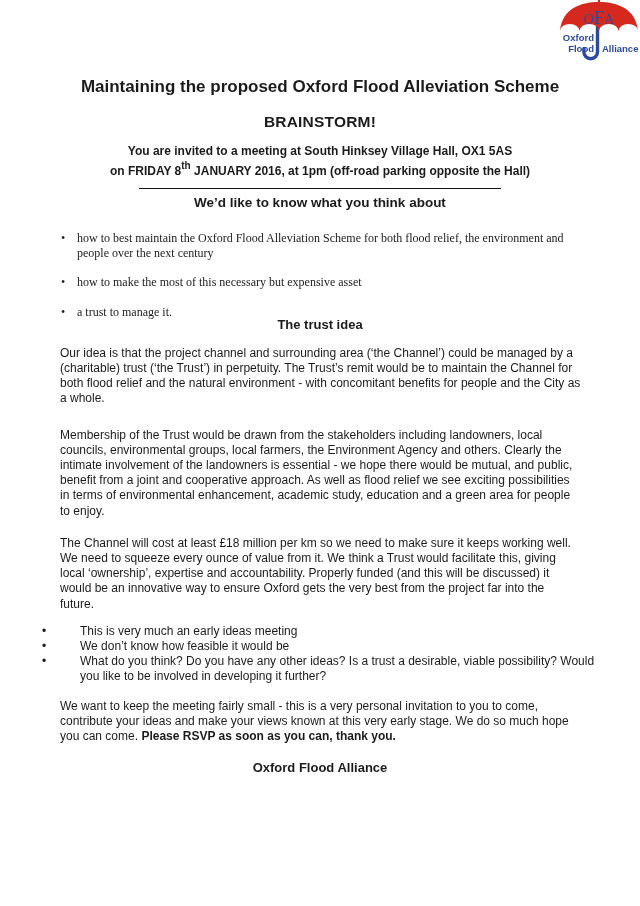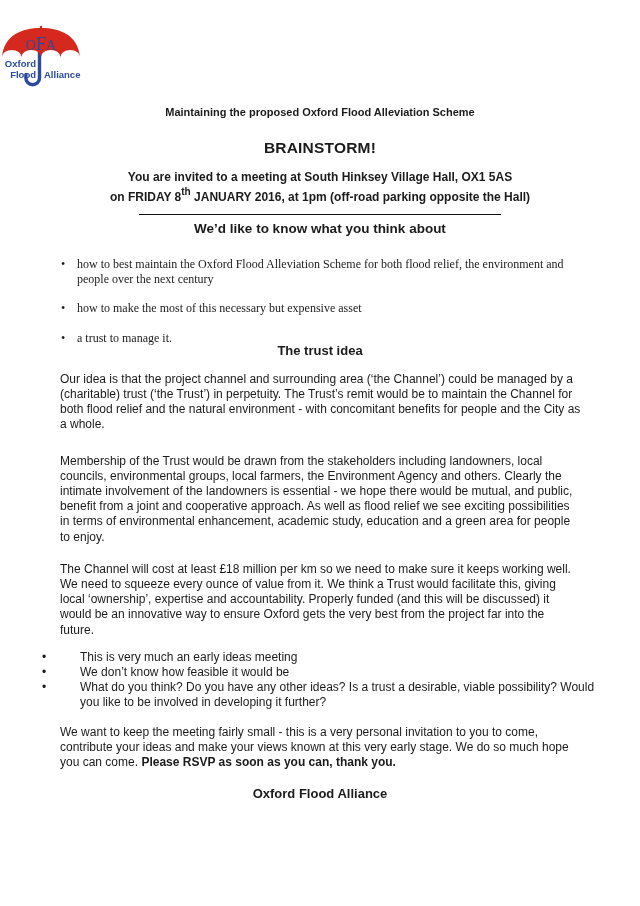--- a/index.html
+++ b/index.html
@@ -7,27 +7,27 @@
   .page {
     width: 640px;
     height: 906px;
     margin: 0 auto;
     background: #ffffff;
     font-family: "Liberation Sans", sans-serif;
     color: #1b1b1b;
     overflow: hidden;
     position: relative;
   }
-  .logo { display: flex; justify-content: flex-start; padding-top: 26px; }
+  .logo { display: flex; justify-content: flex-end; }
 
   .title {
     margin-top: 17px;
     text-align: center;
     font-weight: 700;
-    font-size: 11px;
+    font-size: 17px;
     line-height: 15px;
   }
   .banner {
     margin-top: 19px;
     text-align: center;
     font-weight: 700;
     font-size: 15.5px;
     line-height: 18px;
     letter-spacing: 0.2px;
   }

